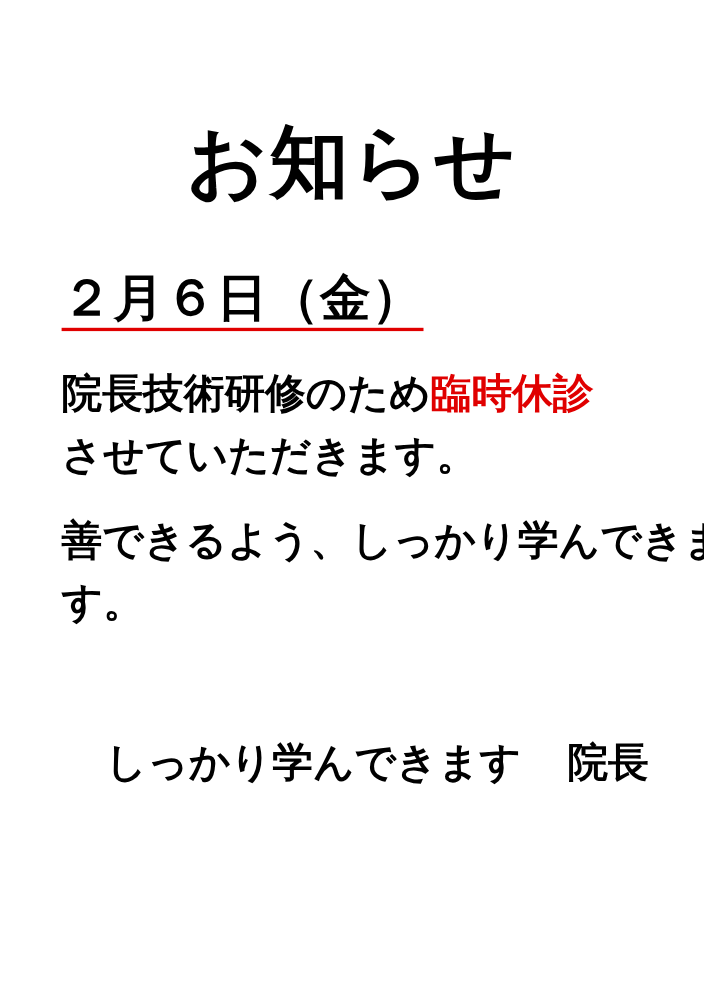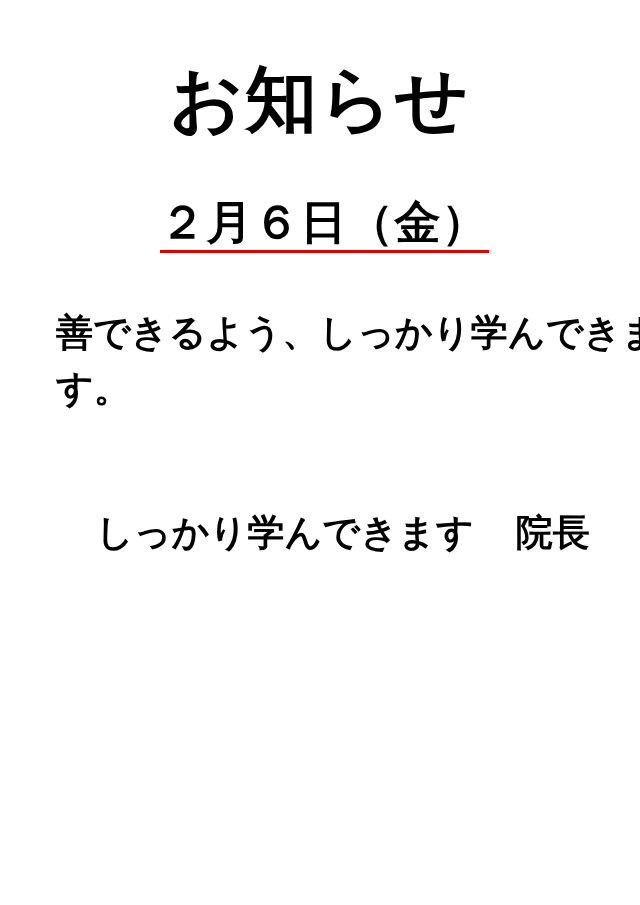--- a/index.html
+++ b/index.html
@@ -22,21 +22,21 @@
     top: 0;
     width: 640px;
     height: 905px;
     background: #ffffff;
     box-sizing: border-box;
     padding: 0 48px;
   }
 
   .notice-title {
     margin: 0;
-    padding-top: 64px;
+    padding-top: 112px;
     text-align: center;
     font-size: 72px;
     line-height: 1.0;
     font-weight: 700;
     letter-spacing: 2px;
     font-family: "Liberation Serif", "DejaVu Serif", serif;
   }
 
   .date-line {
     margin-top: 62px;
@@ -92,30 +92,34 @@
     width: 42px;
   }
 </style>
 </head>
 <body>
 
 <div class="notice-sheet">
 
   <h1 class="notice-title">お知らせ</h1>
 
-  <div style="text-align:center;">
+  <div style="text-align:left;">
     <div class="date-line">
       <span>２月６日（金）</span>
       <span class="date-underline"></span>
     </div>
   </div>
 
   <div class="body-block">
 
+    <div class="body-line">
+      <span>院長技術研修のため</span><span class="highlight-red">臨時休診</span>
+    </div>
 
+    <div class="body-line">させていただきます。</div>
 
     <div class="para-gap"></div>
 
     <div class="body-line">善できるよう、しっかり学んできます</div>
     <div class="body-line">す。</div>
 
   </div>
 
   <div class="signature">
     <span>しっかり学んできます</span><span class="sig-gap"></span><span>院長</span>

